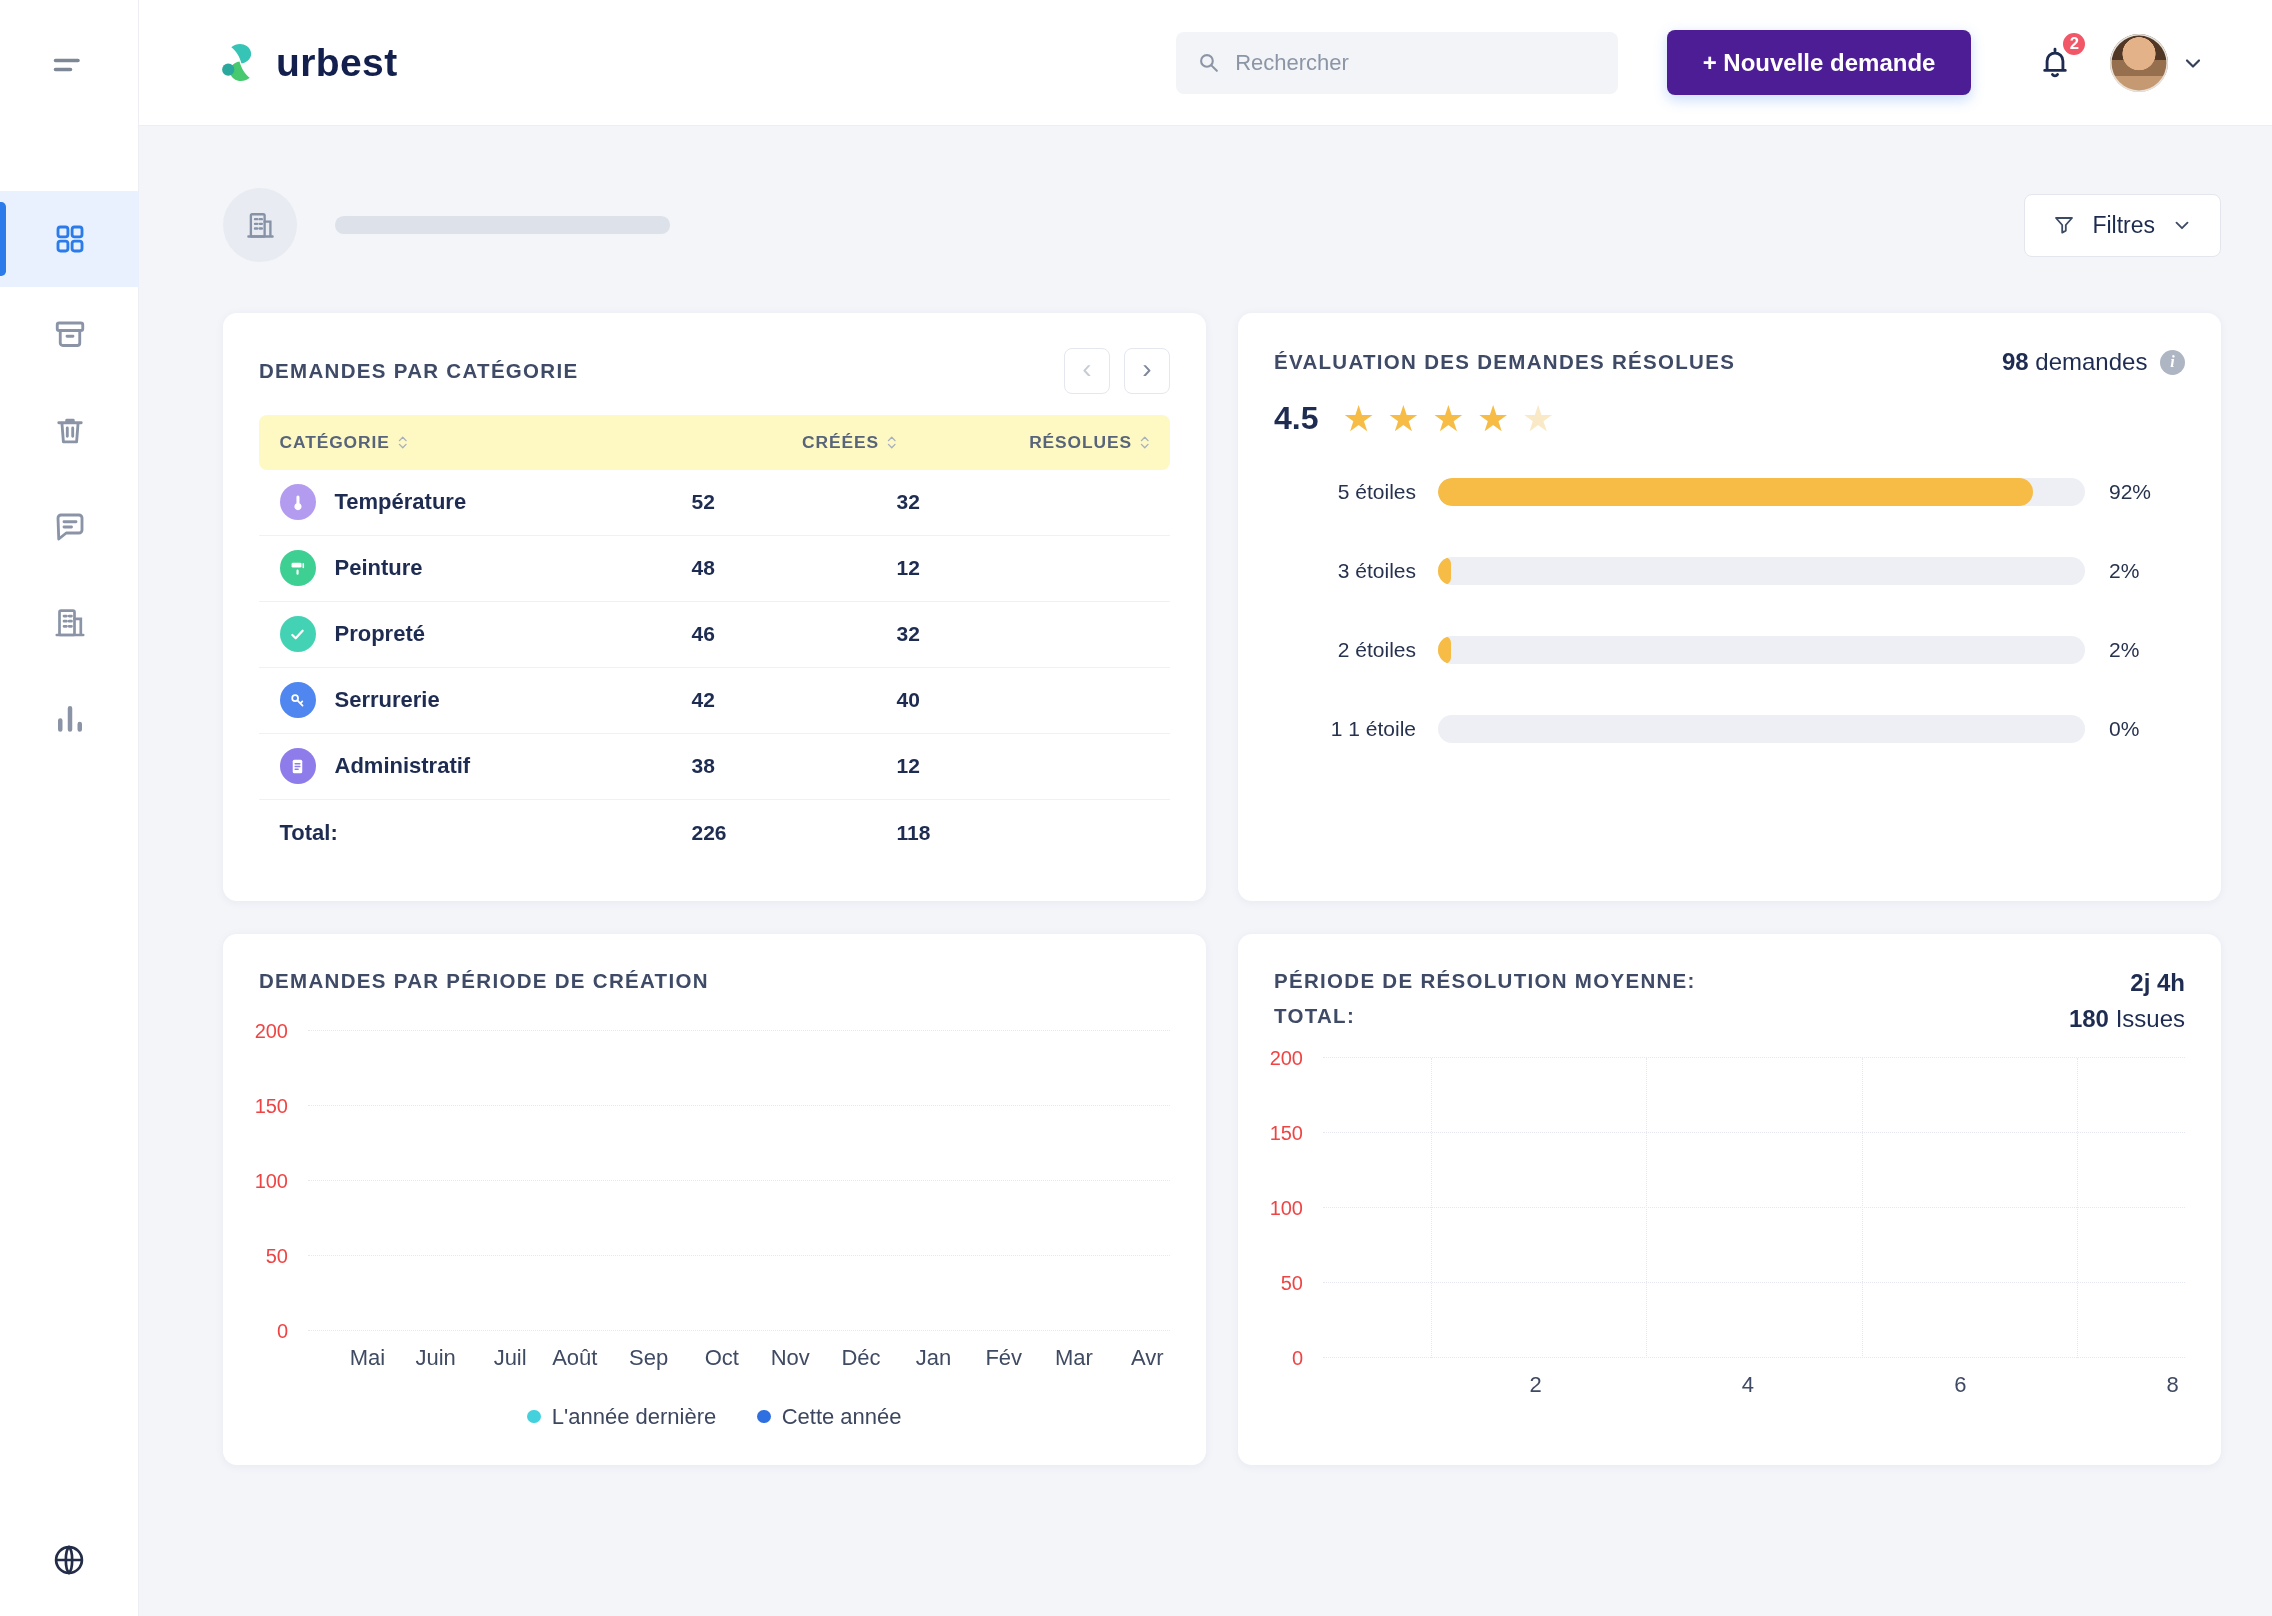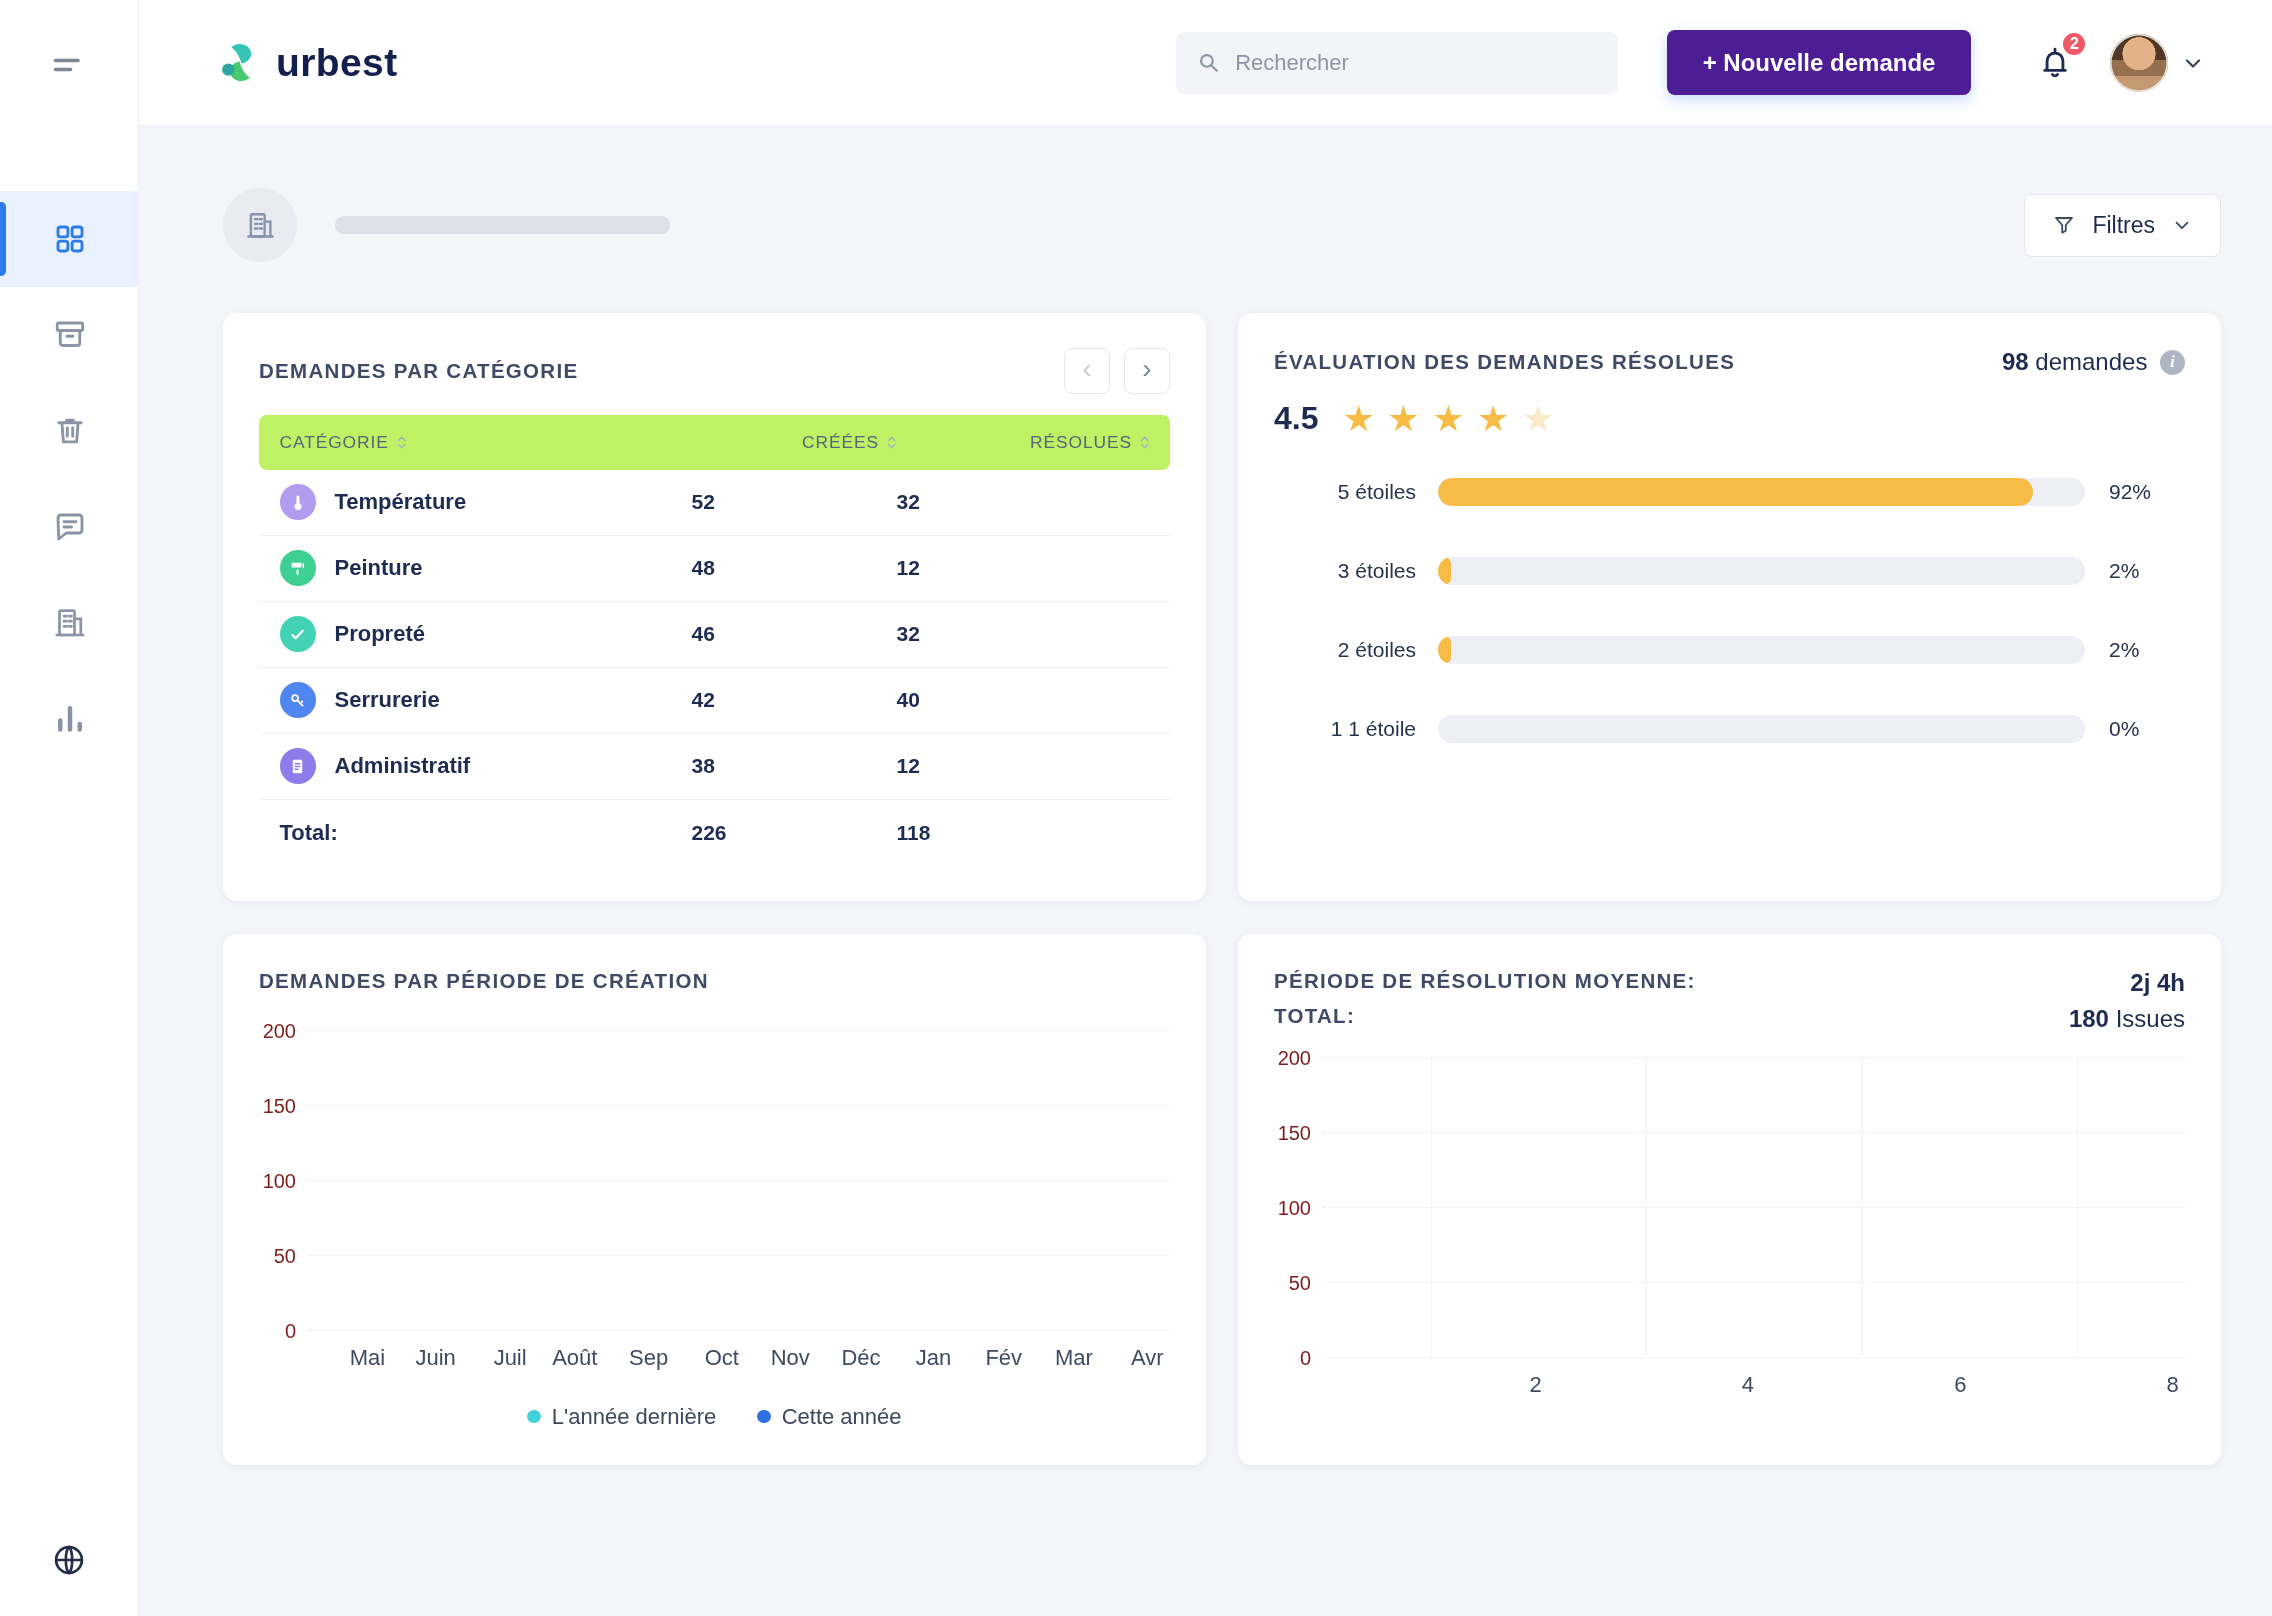--- a/index.html
+++ b/index.html
@@ -96,22 +96,22 @@
   .pager { margin-left: auto; display: flex; gap: 14px; }
   .pager button {
     width: 46px; height: 46px; border: 0.8px solid #e4e7ed; background: #fff; border-radius: 8px;
     font-size: 28px; line-height: 1; color: #7d8798; cursor: pointer; padding-bottom: 4.7px;
   }
   .pager button.disabled { color: #c6ccd6; }
 
   
   .thead {
     display: grid; grid-template-columns: 1fr 205px 253px; align-items: center;
-    background: #bef264; border-radius: 8px; height: 55px; padding: 0 20.5px;
-    color: #58647a; font-size: 17.4px; font-weight: normal; letter-spacing: 0.9px;
+    background: #fef9c3; border-radius: 8px; height: 55px; padding: 0 20.5px;
+    color: #58647a; font-size: 17.4px; font-weight: bold; letter-spacing: 0.9px;
   }
   .th { display: flex; align-items: center; gap: 8px; cursor: pointer; }
   .th.right { justify-content: flex-end; }
   .trow {
     display: grid; grid-template-columns: 1fr 205px 253px; align-items: center;
     height: 66px; padding: 0 20.5px; border-bottom: 0.8px solid #eef1f5; cursor: pointer;
   }
   .cat-name { display: flex; align-items: center; gap: 19px; font-size: 22px; font-weight: bold; color: #1e2c52; }
   .cat-icon { width: 36px; height: 36px; border-radius: 50%; display: flex; align-items: center; justify-content: center; flex: none; }
   .num { text-align: left; font-size: 21px; font-weight: bold; color: #1e2c52; }
@@ -134,22 +134,22 @@
   .rating-row:last-child { margin-bottom: 0; }
   .r-label { width: 142px; text-align: right; margin-right: 22px; font-size: 21px; color: #27324e; }
   .r-track { flex: 1; height: 28px; background: #edeff4; border-radius: 14px; position: relative; overflow: hidden; }
   .r-fill { position: absolute; left: 0; top: 0; bottom: 0; border-radius: 14px; }
   .r-pct { width: 76px; text-align: left; margin-left: 24px; font-size: 21px; color: #27324e; }
 
   
   .chart { display: flex; margin-top: 38px; }
   .yaxis { width: 49px; position: relative; height: 300px; flex: none; }
   .ytick {
-    position: absolute; right: 12px; transform: translateY(50%);
-    font-size: 20px; color: #7f1d1d;
+    position: absolute; right: 20px; transform: translateY(50%);
+    font-size: 20px; color: #ef4444;
   }
   .plot-col { flex: 1; }
   .plot { position: relative; height: 300px; }
   .gridline { position: absolute; left: 0; right: 0; border-top: 1.6px dotted #e5e8f0; }
   .vline { position: absolute; top: 0; bottom: 0; border-left: 1.6px dotted #e5e8f0; }
   .groups { position: absolute; inset: 0; display: flex; align-items: flex-end; padding: 0 6.3px; }
   .group { flex: 1; display: flex; justify-content: center; align-items: flex-end; gap: 6.3px; }
   .bar { border-radius: 5.5px 5.5px 0 0; cursor: pointer; }
   .xlabels { display: flex; padding: 0 6.3px; margin-top: 14px; }
   .xlabel { flex: 1; text-align: right; font-size: 22px; color: #3f4a63; }

